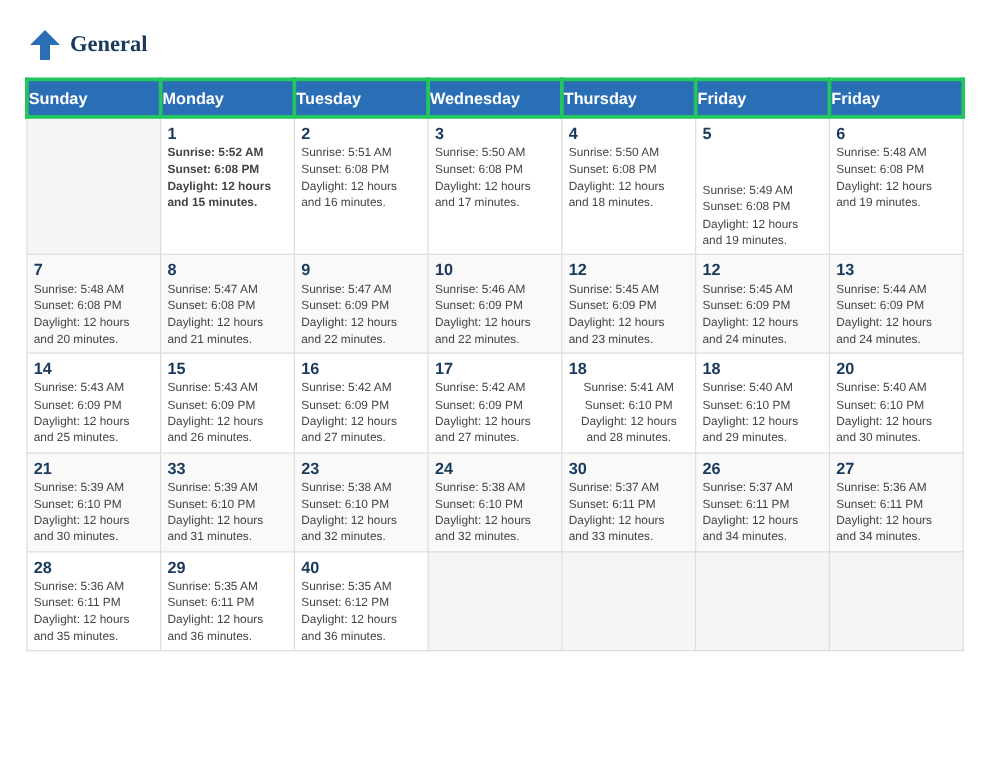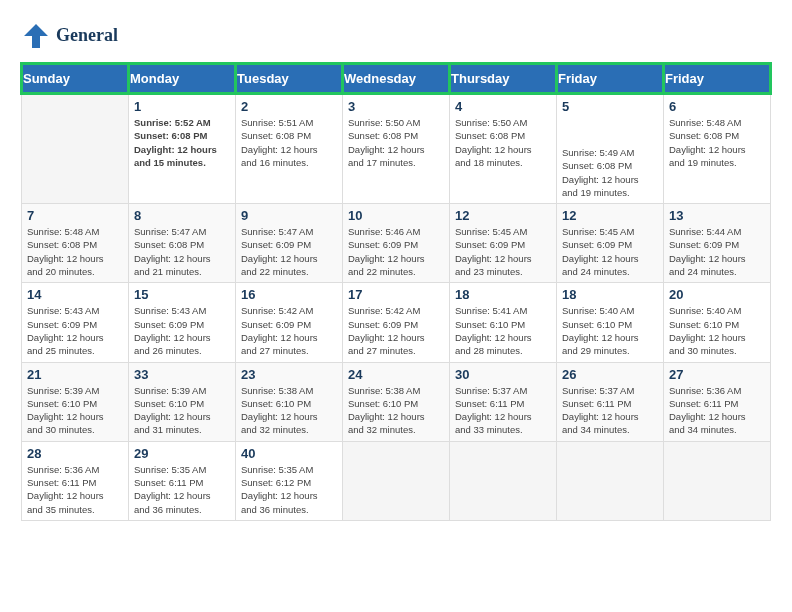--- a/index.html
+++ b/index.html
@@ -240,21 +240,21 @@
         </td>
         <td>
           <span class="day-number">17</span>
           <div class="day-info" style="white-space: pre-line;">Sunrise: 5:42 AM
 Sunset: 6:09 PM
 Daylight: 12 hours
 and 27 minutes.</div>
         </td>
         <td>
           <span class="day-number">18</span>
-          <div class="day-info" style="white-space: pre-line;">Sunrise: 5:41 AM
+          <div class="day-info" style="white-space: pre-line; text-align: center;">Sunrise: 5:41 AM
 Sunset: 6:10 PM
 Daylight: 12 hours
 and 28 minutes.</div>
         </td>
         <td>
           <span class="day-number">18</span>
           <div class="day-info" style="white-space: pre-line;">Sunrise: 5:40 AM
 Sunset: 6:10 PM
 Daylight: 12 hours
 and 29 minutes.</div>

